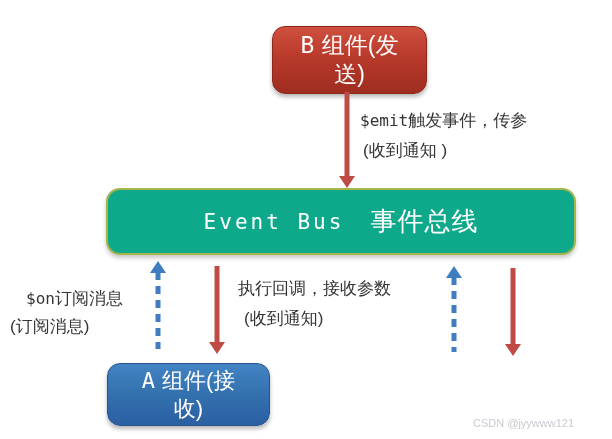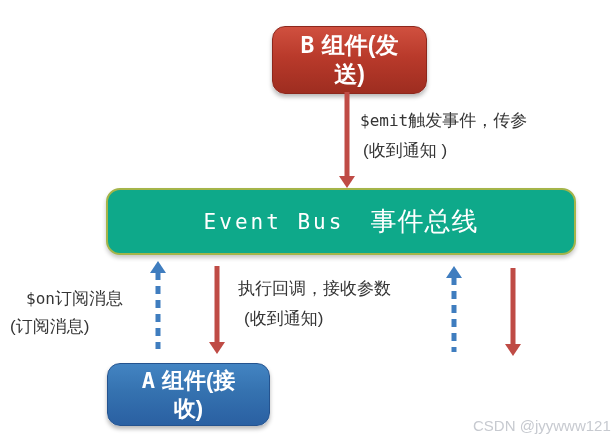--- a/index.html
+++ b/index.html
@@ -8,21 +8,21 @@
     font-family:"Liberation Sans","DejaVu Sans",sans-serif;
   }
   .mono{font-family:"DejaVu Sans Mono","Liberation Mono",monospace;}
 
   
   .node{
     position:absolute;display:flex;align-items:center;justify-content:center;
     color:#fff;text-align:center;border-radius:13px;
     box-shadow:0 3px 4px rgba(0,0,0,.28);
   }
-  .node .txt{line-height:1.25;font-weight:bold;}
+  .node .txt{line-height:1.25;}
   .red-node{
     background:linear-gradient(to bottom,#d0503f 0%,#b93a2b 45%,#9e2d20 100%);
     border:1px solid #8d271c;
     font-size:23px;
   }
   .blue-node{
     background:linear-gradient(to bottom,#4384c2 0%,#3572b0 45%,#2a60a2 100%);
     border:1px solid #24538f;
     font-size:22px;
   }
@@ -45,21 +45,21 @@
   .arr.blue .shaft{
     background:repeating-linear-gradient(to bottom,#3f7dbf 0 8px,rgba(0,0,0,0) 8px 14px);
     top:11px;bottom:0;}
   .arr.blue .head{top:0;border-bottom:12px solid #3f7dbf;}
 
   
   .lbl{position:absolute;color:#353535;font-size:17px;white-space:nowrap;}
   .lbl .code{font-family:"DejaVu Sans Mono","Liberation Mono",monospace;font-size:16px;}
 
   
-  .wm{position:absolute;color:#c7cad0;font-size:15px;white-space:nowrap;}
+  .wm{position:absolute;color:#c7cad0;font-size:11px;white-space:nowrap;}
 </style>
 </head>
 <body>
 
 <div id="canvas">
 
   <div class="node red-node" style="left:272px;top:26px;width:153px;height:66px;">
     <div class="txt" style="max-width:122px;"><span class="letter mono">B</span> <span>组件(发送)</span></div>
   </div>
 

